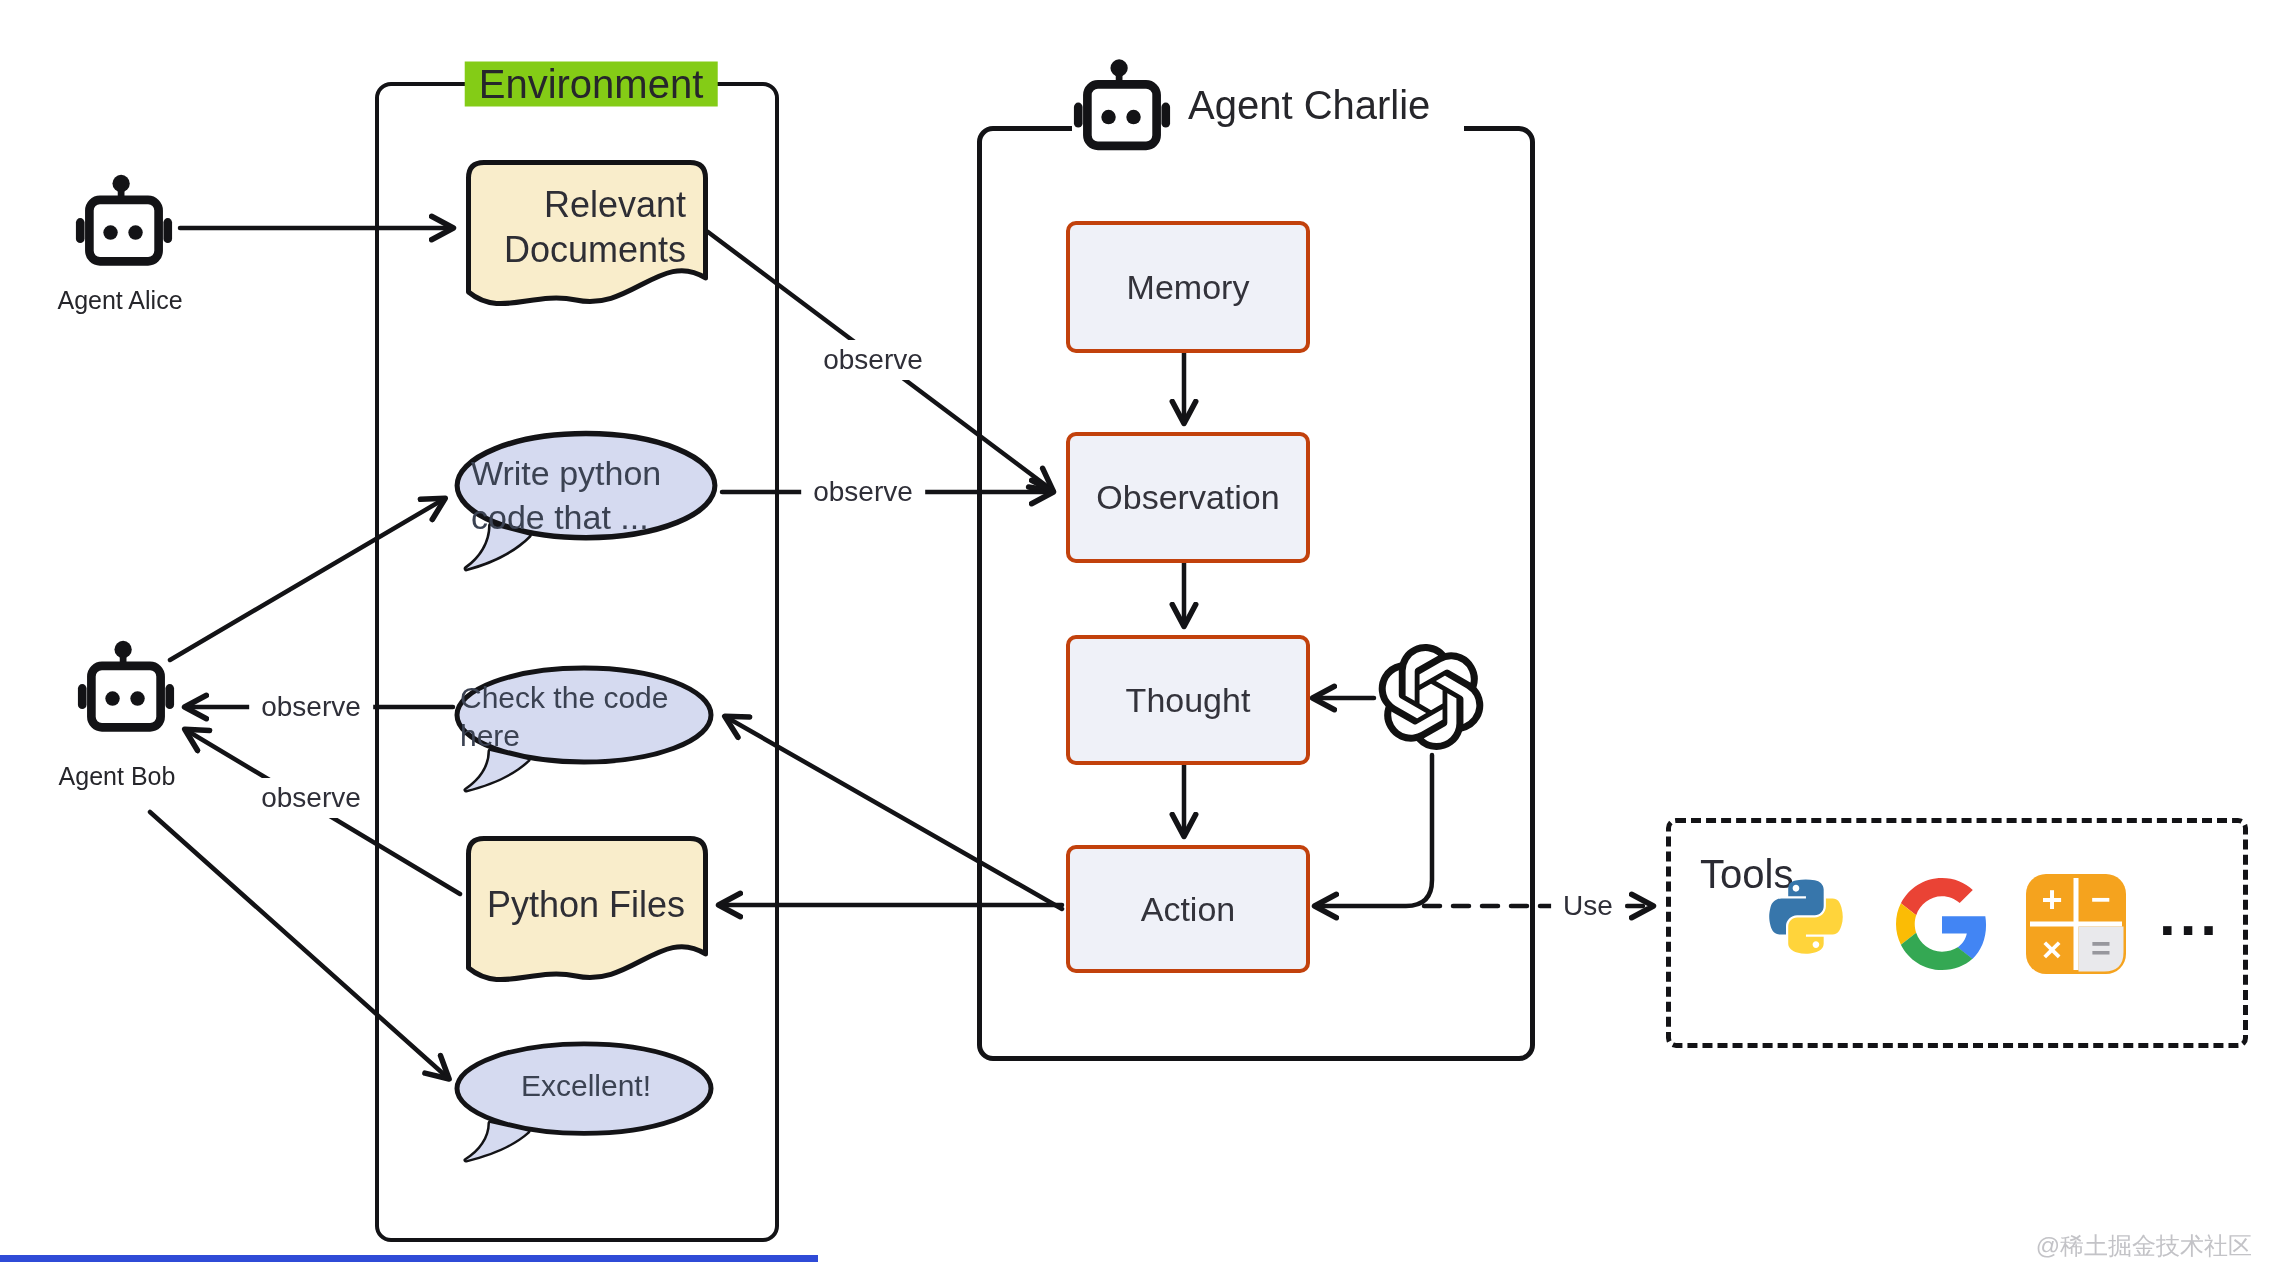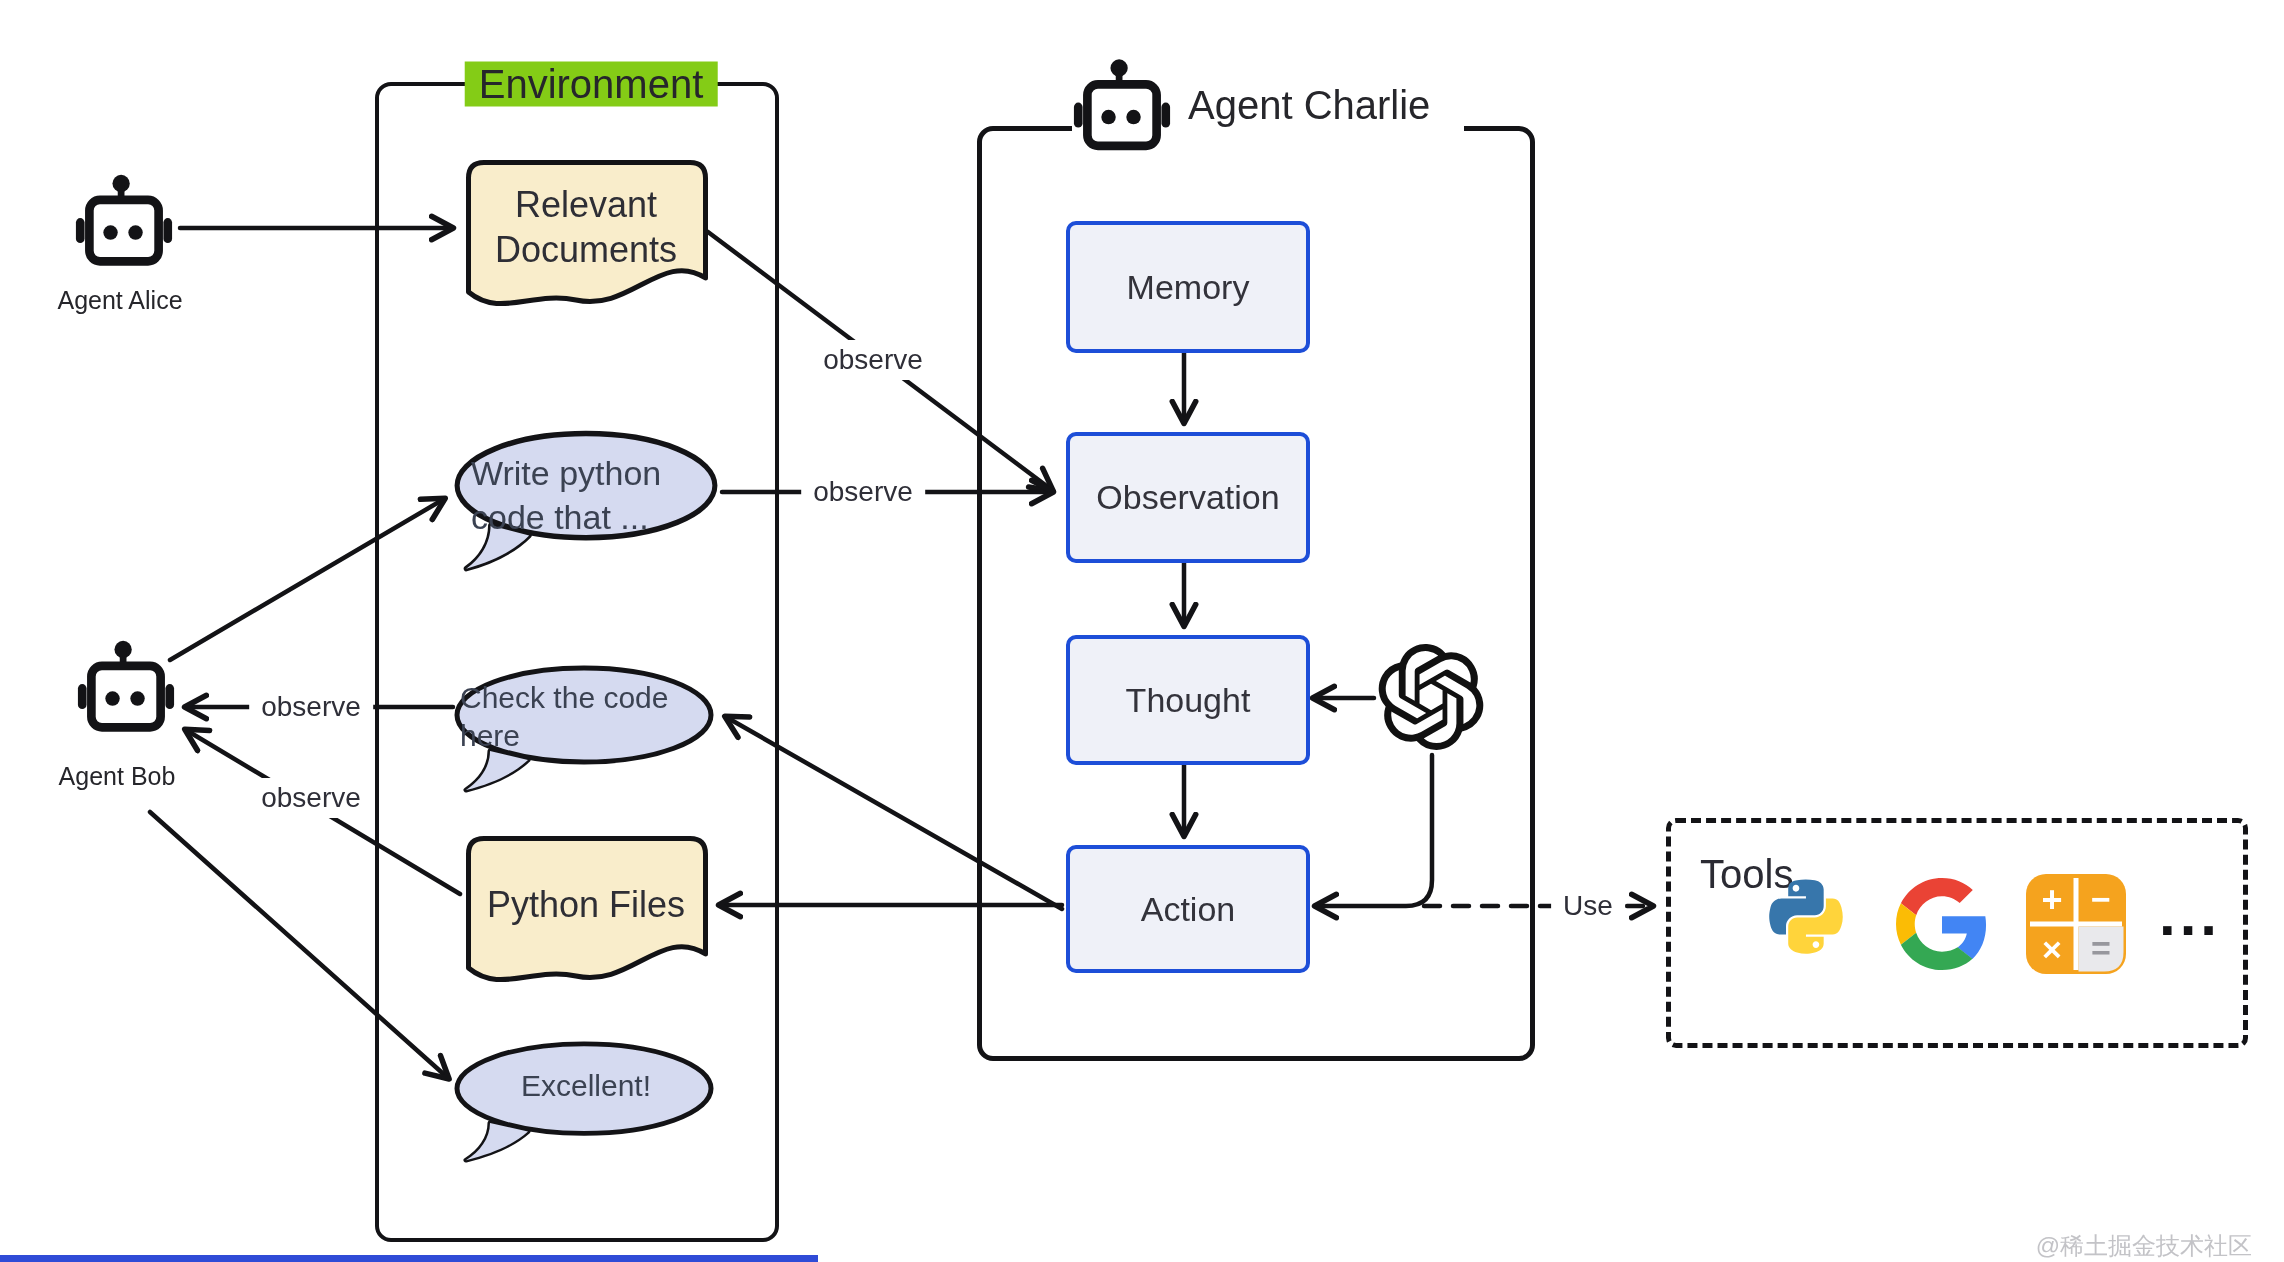--- a/index.html
+++ b/index.html
@@ -4,21 +4,21 @@
 <style>
   html,body{margin:0;padding:0;background:#ffffff;}
   .page{position:relative;width:2284px;height:1262px;background:#ffffff;overflow:hidden;
         font-family:"Liberation Sans", sans-serif;color:#2f2f38;}
   
   .frame{position:absolute;border:4px solid #131316;border-radius:16px;background:transparent;z-index:1;}
   .frame-title{position:absolute;transform:translate(-50%,-50%);background:#84cc16;padding:0 14px;
                font-size:40px;font-weight:500;color:#26262b;white-space:nowrap;z-index:3;}
   .tools-frame{position:absolute;border:5px dashed #131316;border-radius:10px;z-index:1;}
   
-  .node{position:absolute;background:#eff1f8;border:4px solid #1d4ed8;border-radius:10px;
+  .node{position:absolute;background:#eff1f8;border:4px solid #c2410c;border-radius:10px;
         display:flex;align-items:center;justify-content:center;font-size:34px;color:#33333b;z-index:4;}
   
   .shape{position:absolute;z-index:4;}
   .shape-label{position:absolute;display:flex;align-items:center;justify-content:center;text-align:center;
                font-size:36px;color:#2e2e35;z-index:5;line-height:1.25;}
   .bubble-label{position:absolute;display:flex;align-items:center;justify-content:center;text-align:left;
                 color:#3b4252;z-index:5;line-height:1.28;}
   
   .edges{position:absolute;left:0;top:0;z-index:2;}
   .edge-label{position:absolute;transform:translate(-50%,-50%);background:#ffffff;padding:4px 12px;
@@ -101,21 +101,21 @@
     <rect x="45.5" y="13" width="7" height="18" fill="#131316"></rect>
     <rect x="16" y="28" width="72" height="64" rx="11" fill="#ffffff" stroke="#131316" stroke-width="9"></rect>
     <circle cx="38" cy="62" r="7.5" fill="#131316"></circle>
     <circle cx="64" cy="62" r="7.5" fill="#131316"></circle>
   </svg>
   <div class="agent-label" style="left:117px;top:776px;">Agent Bob</div>
 
   <svg class="shape" style="left:466px;top:160px;" width="242" height="152" viewBox="0 0 242 152" preserveAspectRatio="none">
     <path d="M18,2.5 H224 Q239.5,2.5 239.5,18 V118 C196,90 164,152 110,140 C66,131 34,158 2.5,132 V18 Q2.5,2.5 18,2.5 Z" stroke="#131316" stroke-width="5" stroke-linejoin="round" fill="#f9edcb"></path>
   </svg>
-  <div class="shape-label" style="left:486px;top:172px;width:200px;height:110px;">Relevant Documents</div>
+  <div class="shape-label" style="left:486px;top:172px;width:200px;height:110px;text-align:right;">Relevant Documents</div>
 
   <svg class="shape" style="left:450px;top:428px;" width="272" height="144" viewBox="0 0 268 130" preserveAspectRatio="none">
     <path d="M40,88 C40,104 30,118 16,127 C44,120 64,110 78,97 Z" stroke="#131316" stroke-width="5" stroke-linejoin="round" fill="#d5daf0"></path>
     <ellipse cx="134" cy="52" rx="127" ry="47" stroke="#131316" stroke-width="5" fill="#d5daf0"></ellipse>
     <path d="M40,88 C40,104 30,118 16,127 C44,120 64,110 78,97 Z" fill="#d5daf0"></path>
   </svg>
   <div class="bubble-label" style="left:471px;top:440px;width:230px;height:112px;font-size:34px;">Write python code that ...</div>
 
   <svg class="shape" style="left:450px;top:663px;" width="268" height="130" viewBox="0 0 268 130" preserveAspectRatio="none">
     <path d="M40,88 C40,104 30,118 16,127 C44,120 64,110 78,97 Z" stroke="#131316" stroke-width="5" stroke-linejoin="round" fill="#d5daf0"></path>

